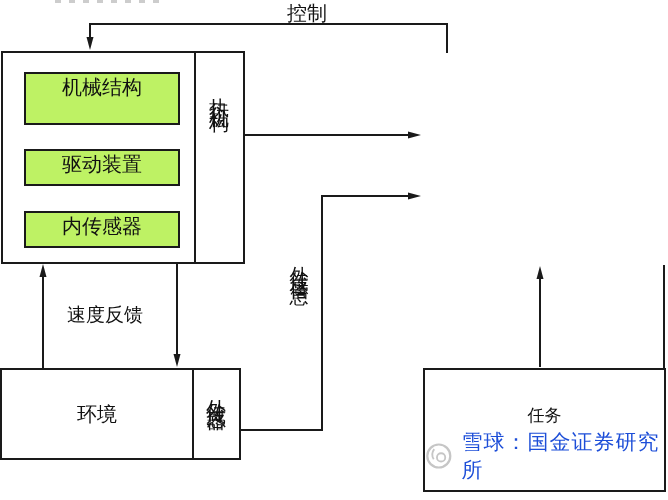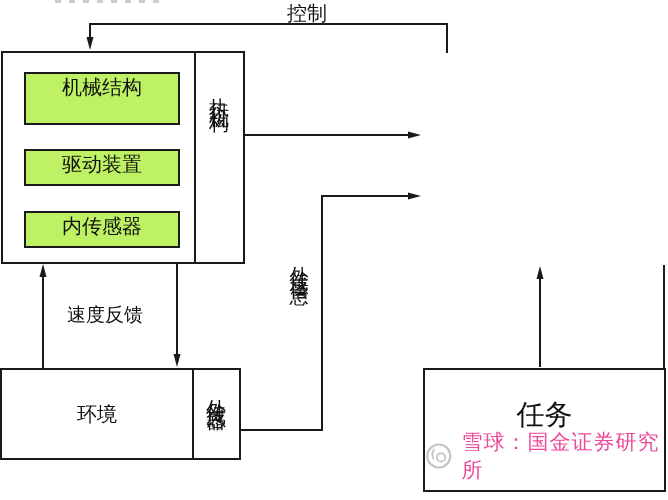--- a/index.html
+++ b/index.html
@@ -84,24 +84,24 @@
   <div class="box" style="left:0;top:368px;width:241px;height:92px;">
     <div class="vstrip" style="right:0;width:47px;border-left:2px solid #1a1a1a;padding-top:14px;">
       <span class="vtext" style="letter-spacing:4px;">外传感器</span>
     </div>
     <div class="flex-center" style="position:absolute;left:0;right:47px;top:0;bottom:0;font-size:20px;">
       <span>环境</span>
     </div>
   </div>
 
   <div class="box" style="left:423px;top:368px;width:243px;height:124px;">
-    <div class="flex-center" style="position:absolute;left:0;right:0;top:10px;height:70px;font-size:28px;">
+    <div class="flex-center" style="position:absolute;left:0;right:0;top:10px;height:70px;font-size:17px;">
       <span>任务</span>
     </div>
-    <div class="watermark" style="color:#ec4899;">
+    <div class="watermark" style="color:#1d4ed8;">
       <svg width="30" height="30" viewBox="0 0 30 30" fill="none" stroke="#c6c6c6" stroke-width="2.4">
         <circle cx="15" cy="15" r="12.5"></circle>
         <circle cx="17.5" cy="16.5" r="4.5" stroke-width="2"></circle>
         <path d="M10 7.5 q-4 5.5 -0.5 11" stroke-width="2"></path>
       </svg>
       <span class="wtext">雪球：国金证券研究所</span>
     </div>
   </div>
 
 </div>

